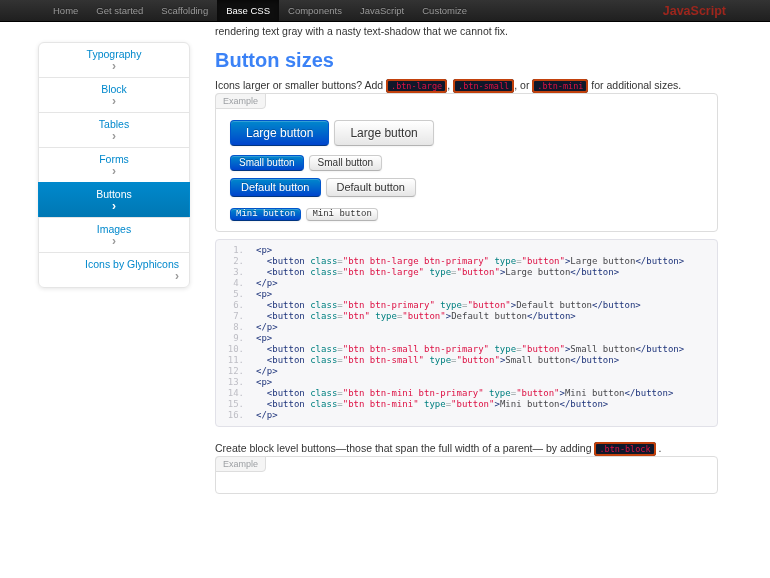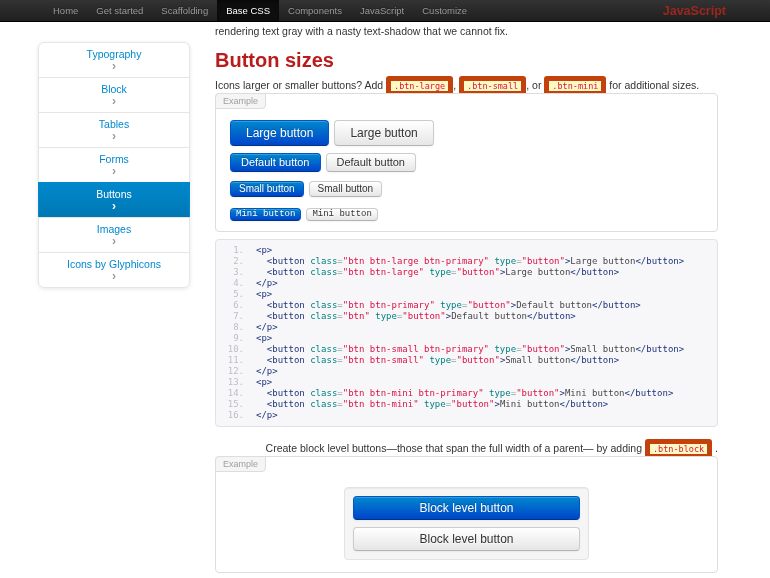--- a/index.html
+++ b/index.html
@@ -16,32 +16,32 @@
   .brand { margin-left:auto; color:#9d261d; font-size:12.5px; font-weight:bold; cursor:pointer; }
 
   
   .page { position:relative; width:770px; }
   .sidenav { position:absolute; left:38px; top:20px; width:152px; background:#fff;
              border-radius:6px; box-shadow:0 1px 4px rgba(0,0,0,.1); }
   .side-item { display:flex; align-items:center; justify-content:space-between; padding:5px 10px;
                font-size:10.5px; color:#0088cc; text-decoration:none; border:1px solid #e5e5e5;
                margin-top:-1px; cursor:pointer; background:#fff;flex-direction:column; }
   .side-item:first-child { margin-top:0; border-radius:6px 6px 0 0; }
-  .side-item:last-child { border-radius:0 0 6px 6px; }
+  .side-item:last-child { border-radius:0 0 6px 6px;align-items:flex-end; }
   .side-item .chev { color:#999; font-size:12px; line-height:1; font-weight:bold; }
   .side-item.active { background:linear-gradient(#0088cc,#0077b3); color:#fff; border-color:#0088cc; }
   .side-item.active .chev { color:#fff; }
 
   .content { position:absolute; left:215px; top:0; width:503px; }
 
   .fragment { font-size:10.5px; color:#333; margin-top:3px; line-height:13px; }
-  h1 { font-size:20px; font-weight:bold; color:#b91c1c; margin:10px 0 0; line-height:24px; }
+  h1 { font-size:20px; font-weight:bold; color:#3b82f6; margin:10px 0 0; line-height:24px; }
   .para { font-size:10.5px; color:#333; line-height:14px; margin-top:6px; }
   code.inline { font-family:"DejaVu Sans Mono","Liberation Mono",monospace; font-size:8.5px;
-                color:#d14; background:#fef9c3; border:5px solid #c2410c; border-radius:3px; padding:0 3px; }
+                color:#d14; background:#0f172a; border:2px solid #c2410c; border-radius:3px; padding:0 3px; }
 
   
   .bs-example { position:relative; border:1px solid #ddd; border-radius:4px;
                 padding:26px 14px 10px; margin-top:0; background:#fff; }
   .example-label { position:absolute; top:-1px; left:-1px; padding:2px 7px; font-size:9px;
                    color:#9da0a4; background:#f5f5f5; border:1px solid #ddd; border-radius:4px 0 4px 0; }
 
   
   .btn-row { margin-bottom:6px; }
   .btn-row:last-child { margin-bottom:0;font-family:Liberation Mono, monospace; }
@@ -67,21 +67,21 @@
                     padding:5px 0; margin-top:7px; overflow:hidden; }
   pre.prettyprint ol { list-style:none; counter-reset:ln; }
   pre.prettyprint li { counter-increment:ln; font-family:"DejaVu Sans Mono","Liberation Mono",monospace;
                        font-size:9px; line-height:11px; white-space:pre; color:#48484c;
                        padding-left:40px; position:relative; }
   pre.prettyprint li::before { content:counter(ln) "."; position:absolute; left:0; width:28px;
                                text-align:right; color:#bebec5; }
   .tag { color:#1e347b; } .atn { color:#008080; } .atv { color:#d14; }
   .pun { color:#93a1a1; } .pln { color:#48484c; }
 
-  .mt14 { margin-top:14px;text-align:right; }
+  .mt14 { margin-top:14px; }
 </style>
 </head>
 <body>
 
 <div class="navbar">
   <div class="navbar-inner">
     <div class="nav">
         <a class="nav-item">Home</a>
         <a class="nav-item">Get started</a>
         <a class="nav-item">Scaffolding</a>
@@ -131,29 +131,28 @@
     <p class="fragment">rendering text gray with a nasty text-shadow that we cannot fix.</p>
 
     <h1>Button sizes</h1>
 
     <p class="para"><span>Icons larger or smaller buttons? Add </span><code class="inline">.btn-large</code><span>, </span><code class="inline">.btn-small</code><span>, or </span><code class="inline">.btn-mini</code><span> for additional sizes.</span></p>
 
     <div class="bs-example">
       <span class="example-label">Example</span>
       <div>
           <p class="btn-row"><button class="btn btn-large btn-primary">Large button</button><button class="btn btn-large">Large button</button></p>
+          <p class="btn-row"><button class="btn btn-small btn-primary">Small button</button><button class="btn btn-small">Small button</button></p>
           <p class="btn-row"><button class="btn btn-default btn-primary">Default button</button><button class="btn btn-default">Default button</button></p>
-          <p class="btn-row"><button class="btn btn-small btn-primary">Small button</button><button class="btn btn-small">Small button</button></p>
           <p class="btn-row"><button class="btn btn-mini btn-primary">Mini button</button><button class="btn btn-mini">Mini button</button></p>
         </div>
     </div>
 
     <pre class="prettyprint"><ol><li><span class="tag">&lt;p&gt;</span></li><li><span class="pln">  </span><span class="tag">&lt;button</span><span class="pln"> </span><span class="atn">class</span><span class="pun">=</span><span class="atv">"btn btn-large btn-primary"</span><span class="pln"> </span><span class="atn">type</span><span class="pun">=</span><span class="atv">"button"</span><span class="tag">&gt;</span><span class="pln">Large button</span><span class="tag">&lt;/button&gt;</span></li><li><span class="pln">  </span><span class="tag">&lt;button</span><span class="pln"> </span><span class="atn">class</span><span class="pun">=</span><span class="atv">"btn btn-large"</span><span class="pln"> </span><span class="atn">type</span><span class="pun">=</span><span class="atv">"button"</span><span class="tag">&gt;</span><span class="pln">Large button</span><span class="tag">&lt;/button&gt;</span></li><li><span class="tag">&lt;/p&gt;</span></li><li><span class="tag">&lt;p&gt;</span></li><li><span class="pln">  </span><span class="tag">&lt;button</span><span class="pln"> </span><span class="atn">class</span><span class="pun">=</span><span class="atv">"btn btn-primary"</span><span class="pln"> </span><span class="atn">type</span><span class="pun">=</span><span class="atv">"button"</span><span class="tag">&gt;</span><span class="pln">Default button</span><span class="tag">&lt;/button&gt;</span></li><li><span class="pln">  </span><span class="tag">&lt;button</span><span class="pln"> </span><span class="atn">class</span><span class="pun">=</span><span class="atv">"btn"</span><span class="pln"> </span><span class="atn">type</span><span class="pun">=</span><span class="atv">"button"</span><span class="tag">&gt;</span><span class="pln">Default button</span><span class="tag">&lt;/button&gt;</span></li><li><span class="tag">&lt;/p&gt;</span></li><li><span class="tag">&lt;p&gt;</span></li><li><span class="pln">  </span><span class="tag">&lt;button</span><span class="pln"> </span><span class="atn">class</span><span class="pun">=</span><span class="atv">"btn btn-small btn-primary"</span><span class="pln"> </span><span class="atn">type</span><span class="pun">=</span><span class="atv">"button"</span><span class="tag">&gt;</span><span class="pln">Small button</span><span class="tag">&lt;/button&gt;</span></li><li><span class="pln">  </span><span class="tag">&lt;button</span><span class="pln"> </span><span class="atn">class</span><span class="pun">=</span><span class="atv">"btn btn-small"</span><span class="pln"> </span><span class="atn">type</span><span class="pun">=</span><span class="atv">"button"</span><span class="tag">&gt;</span><span class="pln">Small button</span><span class="tag">&lt;/button&gt;</span></li><li><span class="tag">&lt;/p&gt;</span></li><li><span class="tag">&lt;p&gt;</span></li><li><span class="pln">  </span><span class="tag">&lt;button</span><span class="pln"> </span><span class="atn">class</span><span class="pun">=</span><span class="atv">"btn btn-mini btn-primary"</span><span class="pln"> </span><span class="atn">type</span><span class="pun">=</span><span class="atv">"button"</span><span class="tag">&gt;</span><span class="pln">Mini button</span><span class="tag">&lt;/button&gt;</span></li><li><span class="pln">  </span><span class="tag">&lt;button</span><span class="pln"> </span><span class="atn">class</span><span class="pun">=</span><span class="atv">"btn btn-mini"</span><span class="pln"> </span><span class="atn">type</span><span class="pun">=</span><span class="atv">"button"</span><span class="tag">&gt;</span><span class="pln">Mini button</span><span class="tag">&lt;/button&gt;</span></li><li><span class="tag">&lt;/p&gt;</span></li></ol></pre>
 
     <p class="para mt14"><span>Create block level buttons—those that span the full width of a parent— by adding </span><code class="inline">.btn-block</code><span> .</span></p>
 
     <div class="bs-example">
       <span class="example-label">Example</span>
-      <div class="well"><button class="btn btn-block btn-primary">Block level button</button><button class="btn btn-block">Block level button</button></div>
     </div>
 
   </div>
 </div>
 
 </body></html>

